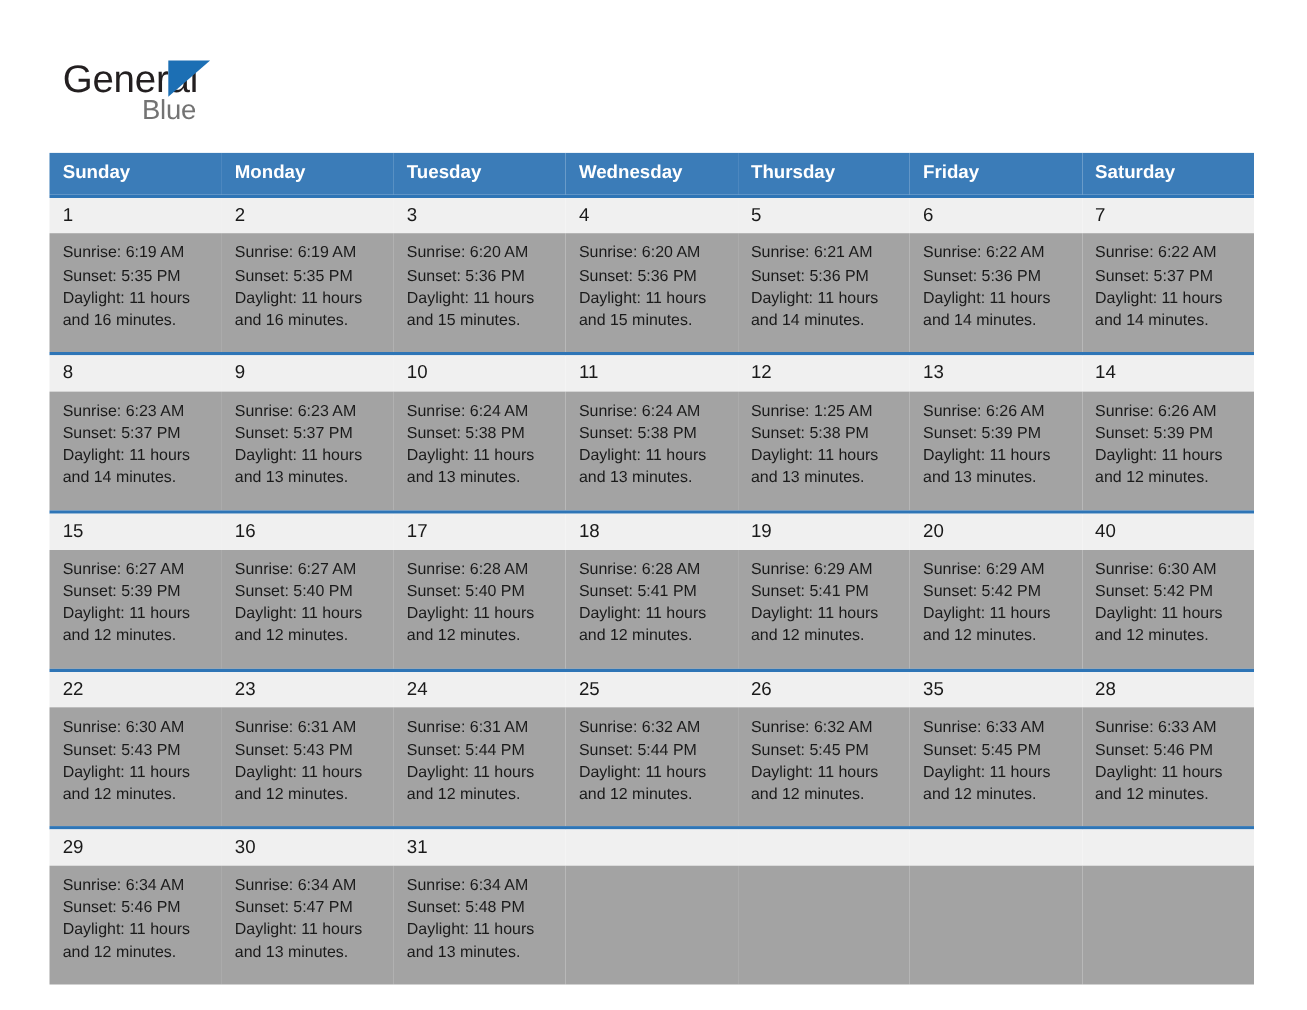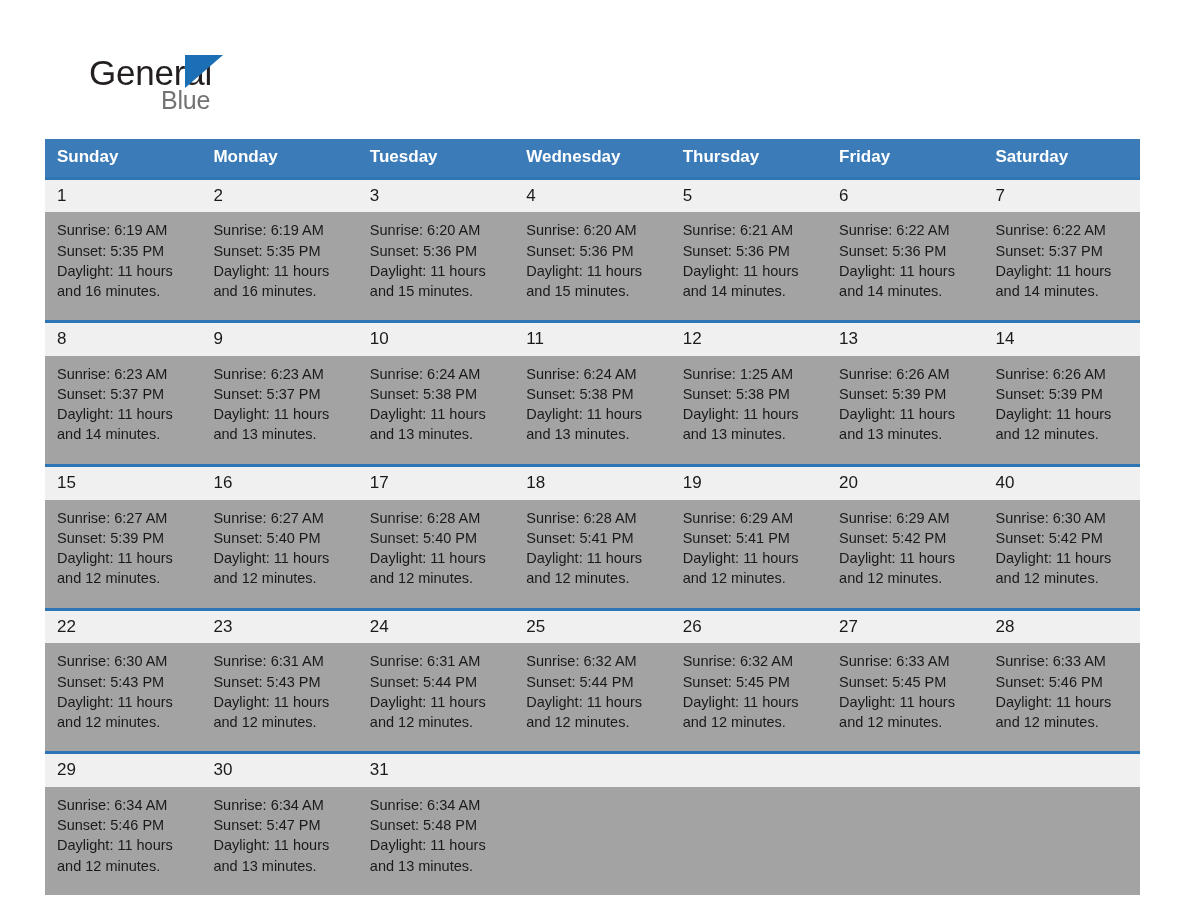--- a/index.html
+++ b/index.html
@@ -29,21 +29,20 @@
     align-items: flex-start;
     justify-content: space-between;
     padding: 44px 52px 0 57px;
     box-sizing: border-box;
   }
   .logo {
     position: relative;
     width: 180px;
     height: 76px;
     line-height: 1;
-    margin-left: 32px;
   }
   .logo-general {
     position: absolute;
     left: 0;
     top: 11px;
     font-size: 35px;
     color: #231f20;
     letter-spacing: -0.2px;
     font-family: "Liberation Sans", sans-serif;
   }
@@ -320,21 +319,21 @@
         </tr>
         <tr class="week-sep">
           <td colspan="7"></td>
         </tr>
         <tr class="daynum-row">
           <td>22</td>
           <td>23</td>
           <td>24</td>
           <td>25</td>
           <td>26</td>
-          <td>27</td>
+          <td>35</td>
           <td>28</td>
         </tr>
         <tr class="detail-row">
           <td>
             <div class="line">Sunrise: 6:30 AM</div>
             <div class="line">Sunset: 5:43 PM</div>
             <div class="wrap">Daylight: 11 hours and 12 minutes.</div>
           </td>
           <td>
             <div class="line">Sunrise: 6:31 AM</div>

